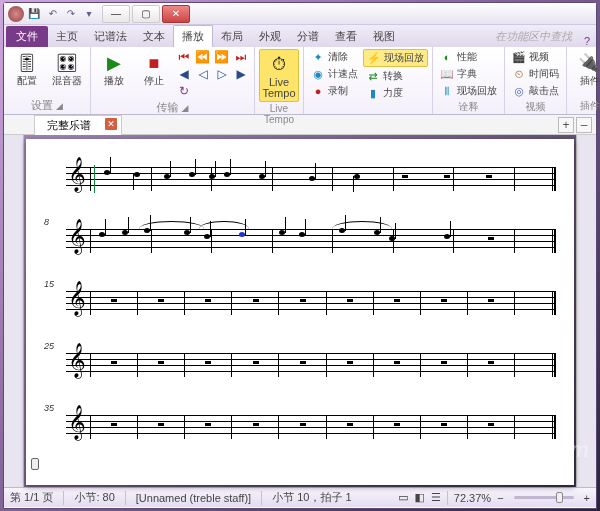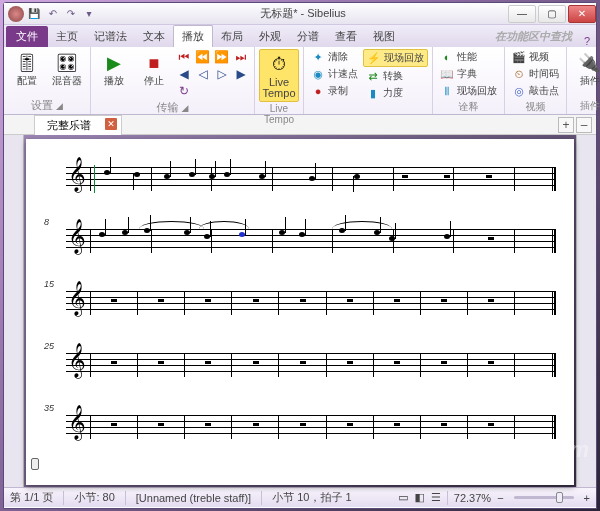--- a/index.html
+++ b/index.html
@@ -10,21 +10,21 @@
 .qat-icon { width:14px; height:14px; display:flex; align-items:center; justify-content:center; font-size:10px; color:#6a5a8a; }
 .app-icon { width:16px; height:16px; background:radial-gradient(#d88,#844); border-radius:50%; }
 .title-text { flex:1; text-align:center; color:#444; font-size:11px; }
 .win-btns { display:flex; }
 .win-btn { width:28px; height:18px; display:flex; align-items:center; justify-content:center; font-size:10px; color:#333; border:1px solid #ccc; margin-left:2px; background:linear-gradient(#fff,#e8e8e8); border-radius:2px;}
 .win-btn.close { background:linear-gradient(#e88,#c44); color:#fff; border-color:#a33; }
 .tabstrip { height:22px; background:linear-gradient(#f0ecf8,#e0d8ec); display:flex; align-items:flex-end; padding-left:2px; }
 .file-tab { background:#7a3a8a; color:#fff; padding:3px 10px; border-radius:2px 2px 0 0; cursor:pointer;margin-top:22px; }
 .rtab { padding:3px 8px; color:#444; cursor:pointer; }
 .rtab.active { background:#fff; border:1px solid #c0b8d0; border-bottom:none; border-radius:2px 2px 0 0; }
-.search-hint { margin-left:auto; padding:3px 6px; color:#aaa; font-style:italic;font-weight:bold; }
+.search-hint { margin-left:auto; padding:3px 6px; color:#aaa; font-style:italic; }
 .help-btn { width:18px; color:#7a3a8a; text-align:center; }
 .ribbon { height:68px; background:linear-gradient(#fff,#f4f0fa); border-bottom:1px solid #c0b8d0; display:flex; }
 .rgroup { border-right:1px solid #d8d0e4; padding:2px 4px 0 4px; display:flex; flex-direction:column; }
 .rgroup-body { flex:1; display:flex; align-items:flex-start; gap:2px; }
 .rgroup-label { text-align:center; color:#888; font-size:10px; padding:1px 0; }
 .big-btn { width:38px; display:flex; flex-direction:column; align-items:center; gap:1px; padding:2px 1px; cursor:pointer; border-radius:2px; }
 .big-btn .ic { width:24px; height:24px; display:flex; align-items:center; justify-content:center; font-size:18px; }
 .big-btn .lbl { font-size:10px; color:#444; text-align:center; line-height:1; }
 .small-col { display:flex; flex-direction:column; gap:1px; }
 .small-btn { display:flex; align-items:center; gap:3px; padding:1px 3px; cursor:pointer; border-radius:2px; }
@@ -71,21 +71,20 @@
 <div class="window">
 
   <div class="titlebar">
     <div class="qat">
       <div class="app-icon"></div>
       <div class="qat-icon">💾</div>
       <div class="qat-icon">↶</div>
       <div class="qat-icon">↷</div>
       <div class="qat-icon">▾</div>
     </div>
-    <div class="title-text">无标题* - Sibelius</div>
     <div class="win-btns">
       <div class="win-btn">—</div>
       <div class="win-btn">▢</div>
       <div class="win-btn close">✕</div>
     </div>
   </div>
 
   <div class="tabstrip">
     <div class="file-tab">文件</div>
     <div class="rtab">主页</div>

